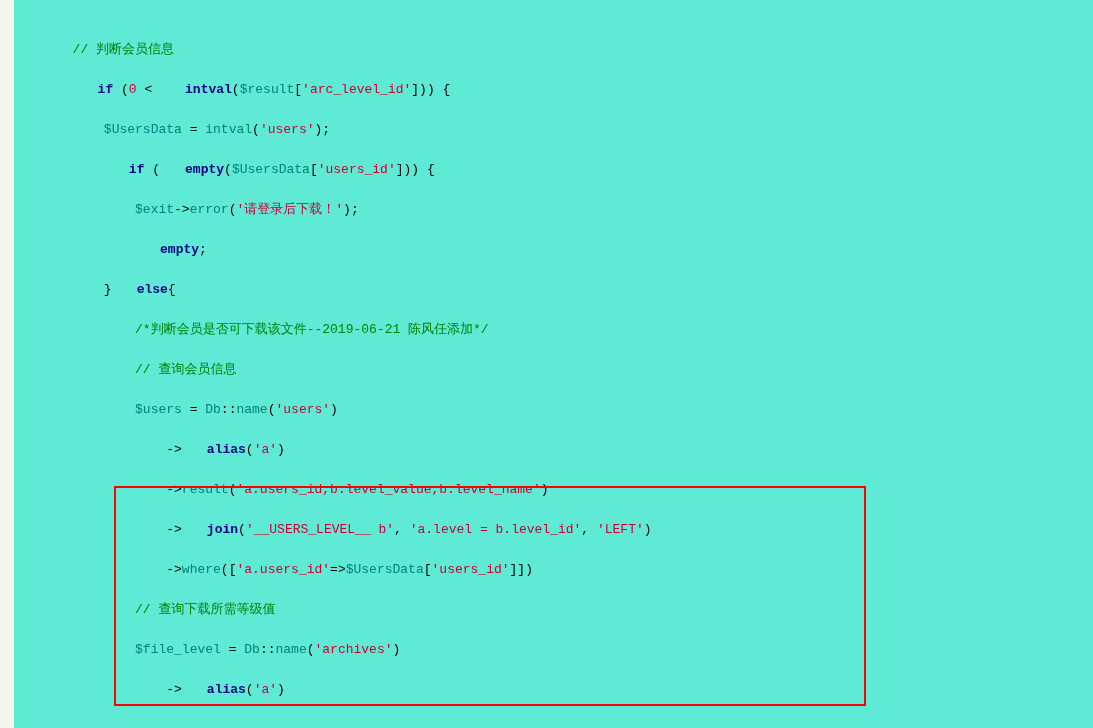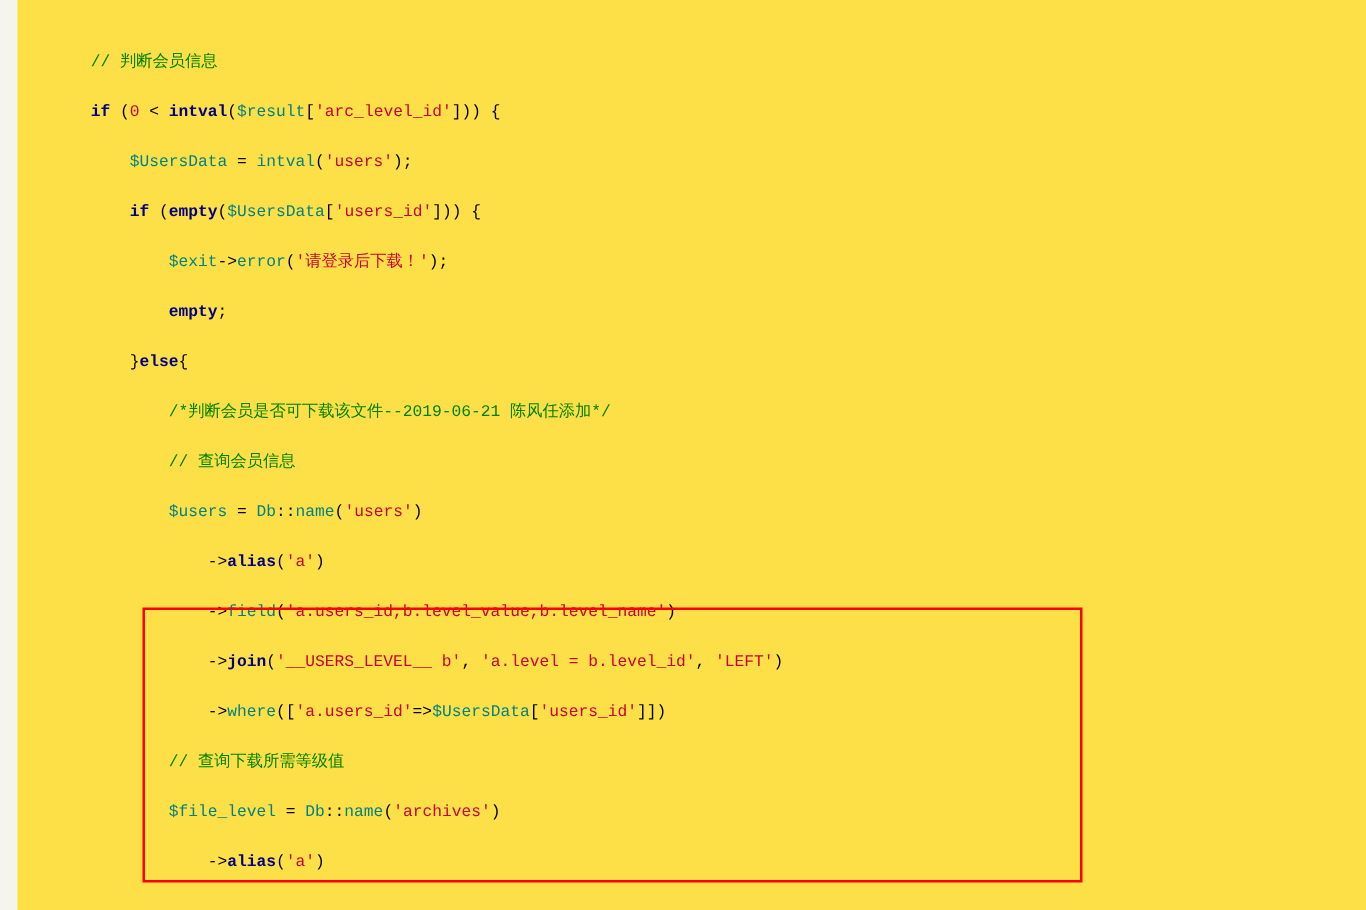--- a/index.html
+++ b/index.html
@@ -19,29 +19,29 @@
   }
   .gutter {
     width: 14px;
     background: #f5f5ee;
     flex-shrink: 0;
   }
   .code-area {
     flex: 1;
     padding-left: 4px;
     white-space: pre;
-    background: #fde047;
+    background: #5eead4;
     position: relative;
     font-family: Liberation Mono, monospace;
   }
   .line {
     height: 20px;
     position: relative;
   }
-  .blue { color: #000080; font-weight: bold; }
+  .blue { color: #000080; font-weight: bold; margin-left: 25px; }
   .green { color: #008000; }
   .teal { color: #008080; text-align: right; }
   .red { color: #cc0033; }
   .black { color: #000000; }
   .red-box {
     position: absolute;
     border: 2px solid red;
     left: 100px;
     top: 486px;
     width: 748px;
@@ -61,21 +61,21 @@
 <div class="line">       <span class="blue t">if</span><span class="black t"> (</span><span class="red t">0</span><span class="black t"> &lt; </span><span class="blue t">intval</span><span class="black t">(</span><span class="teal t">$result</span><span class="black t">[</span><span class="red t">'arc_level_id'</span><span class="black t">])) {</span></div>
 <div class="line">           <span class="teal t">$UsersData</span><span class="black t"> = </span><span class="teal t">intval</span><span class="black t">(</span><span class="red t">'users'</span><span class="black t">);</span></div>
 <div class="line">           <span class="blue t">if</span><span class="black t"> (</span><span class="blue t">empty</span><span class="black t">(</span><span class="teal t">$UsersData</span><span class="black t">[</span><span class="red t">'users_id'</span><span class="black t">])) {</span></div>
 <div class="line">               <span class="teal t">$exit</span><span class="black t">-&gt;</span><span class="teal t">error</span><span class="black t">(</span><span class="red t">'请登录后下载！'</span><span class="black t">);</span></div>
 <div class="line">               <span class="blue t">empty</span><span class="black t">;</span></div>
 <div class="line">           <span class="black t">}</span><span class="blue t">else</span><span class="black t">{</span></div>
 <div class="line">               <span class="green t">/*判断会员是否可下载该文件--2019-06-21 陈风任添加*/</span></div>
 <div class="line">               <span class="green t">// 查询会员信息</span></div>
 <div class="line">               <span class="teal t">$users</span><span class="black t"> = </span><span class="teal t">Db</span><span class="black t">::</span><span class="teal t">name</span><span class="black t">(</span><span class="red t">'users'</span><span class="black t">)</span></div>
 <div class="line">                   <span class="black t">-&gt;</span><span class="blue t">alias</span><span class="black t">(</span><span class="red t">'a'</span><span class="black t">)</span></div>
-<div class="line">                   <span class="black t">-&gt;</span><span class="teal t">field</span><span class="black t">(</span><span class="red t">'a.users_id,b.level_value,b.level_name'</span><span class="black t">)</span></div>
+<div class="line">                   <span class="black t">-&gt;</span><span class="teal t">result</span><span class="black t">(</span><span class="red t">'a.users_id,b.level_value,b.level_name'</span><span class="black t">)</span></div>
 <div class="line">                   <span class="black t">-&gt;</span><span class="blue t">join</span><span class="black t">(</span><span class="red t">'__USERS_LEVEL__ b'</span><span class="black t">, </span><span class="red t">'a.level = b.level_id'</span><span class="black t">, </span><span class="red t">'LEFT'</span><span class="black t">)</span></div>
 <div class="line">                   <span class="black t">-&gt;</span><span class="teal t">where</span><span class="black t">([</span><span class="red t">'a.users_id'</span><span class="black t">=&gt;</span><span class="teal t">$UsersData</span><span class="black t">[</span><span class="red t">'users_id'</span><span class="black t">]])</span></div>
 <div class="line">               <span class="green t">// 查询下载所需等级值</span></div>
 <div class="line">               <span class="teal t">$file_level</span><span class="black t"> = </span><span class="teal t">Db</span><span class="black t">::</span><span class="teal t">name</span><span class="black t">(</span><span class="red t">'archives'</span><span class="black t">)</span></div>
 <div class="line">                   <span class="black t">-&gt;</span><span class="blue t">alias</span><span class="black t">(</span><span class="red t">'a'</span><span class="black t">)</span></div>
 
 
 
 
 

